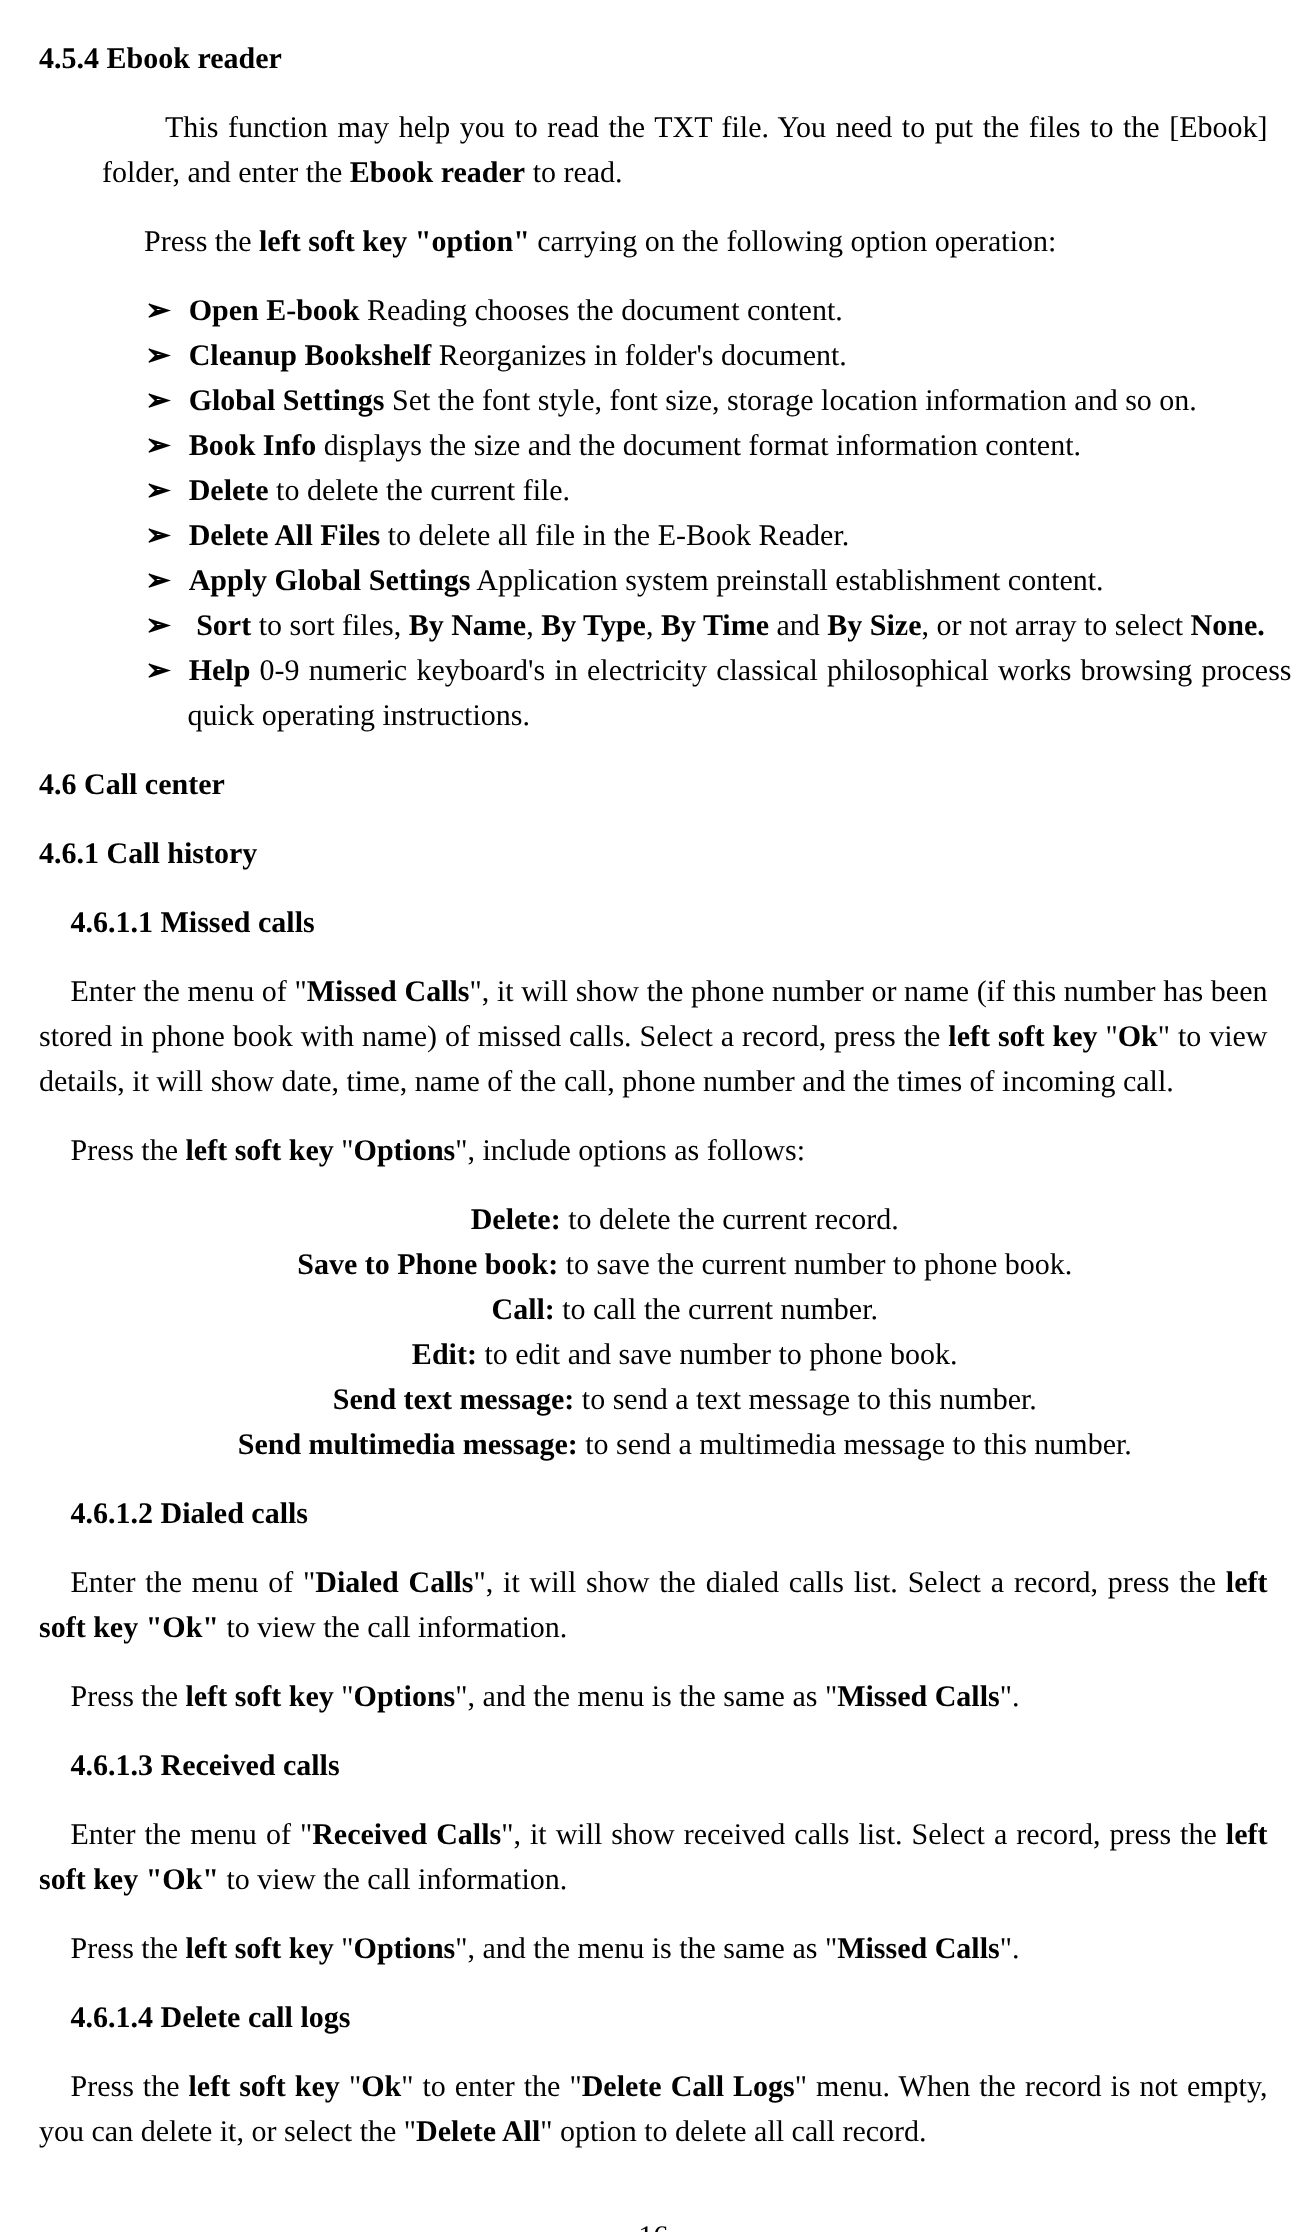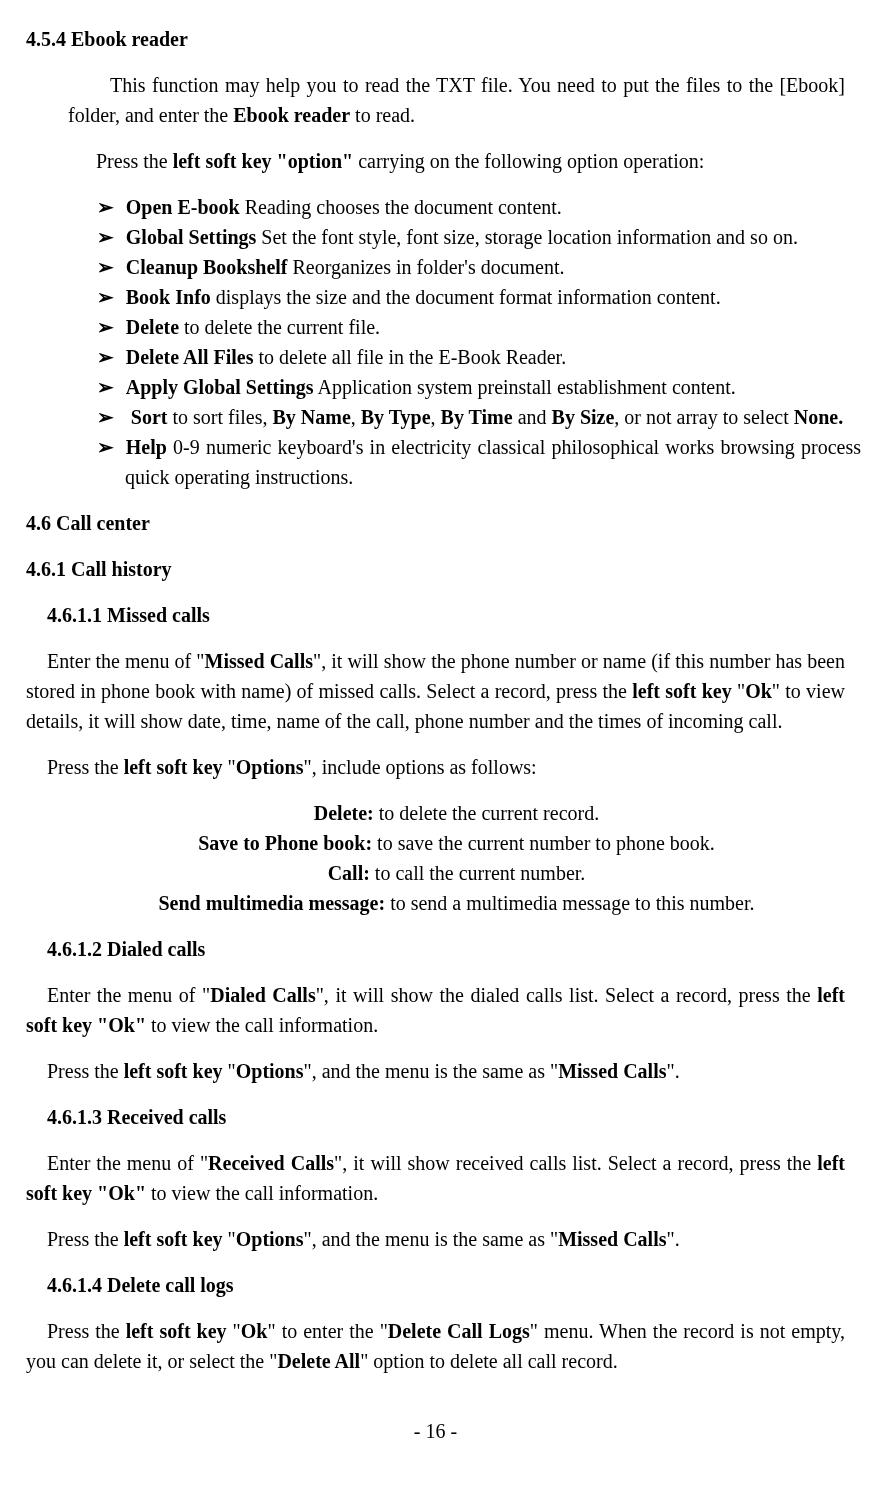--- a/index.html
+++ b/index.html
@@ -60,22 +60,22 @@
 <p class="para" style="padding-left:42px; text-indent:42px;">
   <span>This function may help you to read the TXT file. You need to put the files to the [Ebook] folder, and enter the </span><b>Ebook reader</b><span> to read.</span>
 </p>
 
 <p class="para" style="padding-left:42px; text-indent:28px;">
   <span>Press the </span><b>left soft key "option"</b><span> carrying on the following option operation:</span>
 </p>
 
 <ul class="bullet-list">
   <li><b>Open E-book</b><span> Reading chooses the document content.</span></li>
+  <li><b>Cleanup Bookshelf</b><span> Reorganizes in folder's document.</span></li>
   <li><b>Global Settings</b><span>   Set the font style, font size, storage location information and so on.</span></li>
-  <li><b>Cleanup Bookshelf</b><span> Reorganizes in folder's document.</span></li>
   <li><b>Book Info</b><span>   displays the size and the document format information content.</span></li>
   <li><b>Delete</b><span>   to delete the current file.</span></li>
   <li><b>Delete All Files</b><span>    to delete all file in the E-Book Reader.</span></li>
   <li><b>Apply Global Settings</b><span>  Application system preinstall establishment content.</span></li>
   <li>
     <b>Sort</b><span>     to sort files, </span><b>By Name</b><span>, </span><b>By Type</b><span>, </span><b>By Time</b><span> and </span><b>By Size</b><span>, or not array to select </span><b>None.</b>
   </li>
   <li><b>Help</b><span>   0-9 numeric keyboard's in electricity classical philosophical works browsing process quick operating instructions.</span></li>
 </ul>
 
@@ -86,20 +86,22 @@
 <p class="para" style="text-indent:21px;">
   <span>Enter the menu of "</span><b>Missed Calls</b><span>", it will show the phone number or name (if this number has been stored in phone book with name) of missed calls. Select a record, press the </span><b>left soft key</b><span> "</span><b>Ok</b><span>" to view details, it will show date, time, name of the call, phone number and the times of incoming call.</span>
 </p>
 <p class="para" style="text-indent:21px;">
   <span>Press the </span><b>left soft key</b><span> "</span><b>Options</b><span>", include options as follows:</span>
 </p>
 <ul class="options-list">
   <li><b>Delete:</b><span>    to delete the current record.</span></li>
   <li><b>Save to Phone book:</b><span> to save the current number to phone book.</span></li>
   <li><b>Call:</b><span>       to call the current number.</span></li>
+  <li><b>Edit:</b><span>  to edit and save number to phone book.</span></li>
+  <li><b>Send text message:</b><span>   to send a text message to this number.</span></li>
   <li><b>Send multimedia message:</b><span> to send a multimedia message to this number.</span></li>
 </ul>
 
 <p class="para section-title" style="padding-left:21px;">4.6.1.2 Dialed calls</p>
 <p class="para" style="text-indent:21px;">
   <span>Enter the menu of "</span><b>Dialed Calls</b><span>", it will show the dialed calls list. Select a record, press the </span><b>left soft key "Ok"</b><span> to view the call information.</span>
 </p>
 <p class="para" style="text-indent:21px;">
   <span>Press the </span><b>left soft key</b><span> "</span><b>Options</b><span>", and the menu is the same as "</span><b>Missed Calls</b><span>".</span>
 </p>

